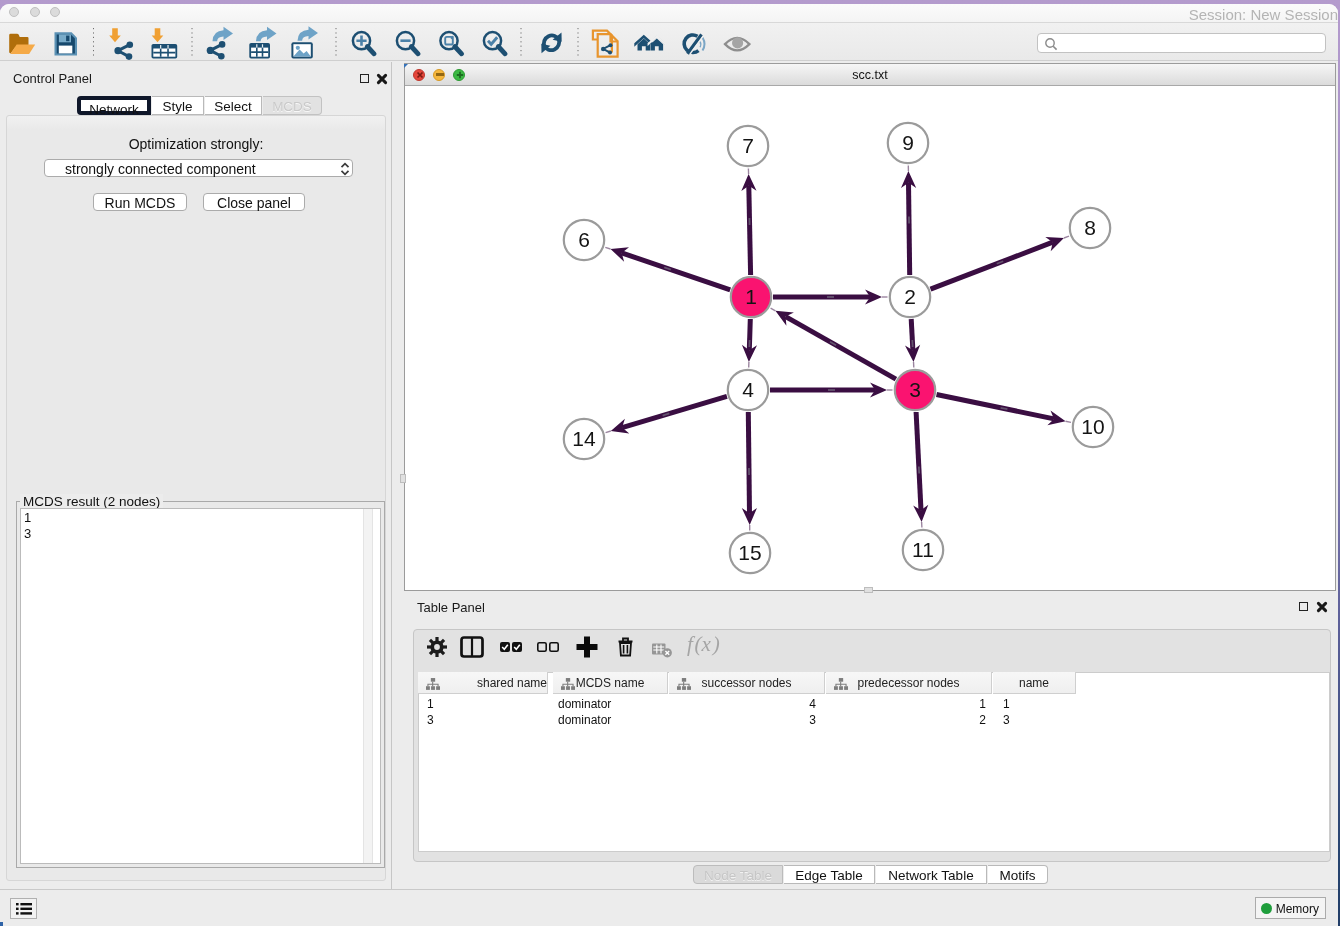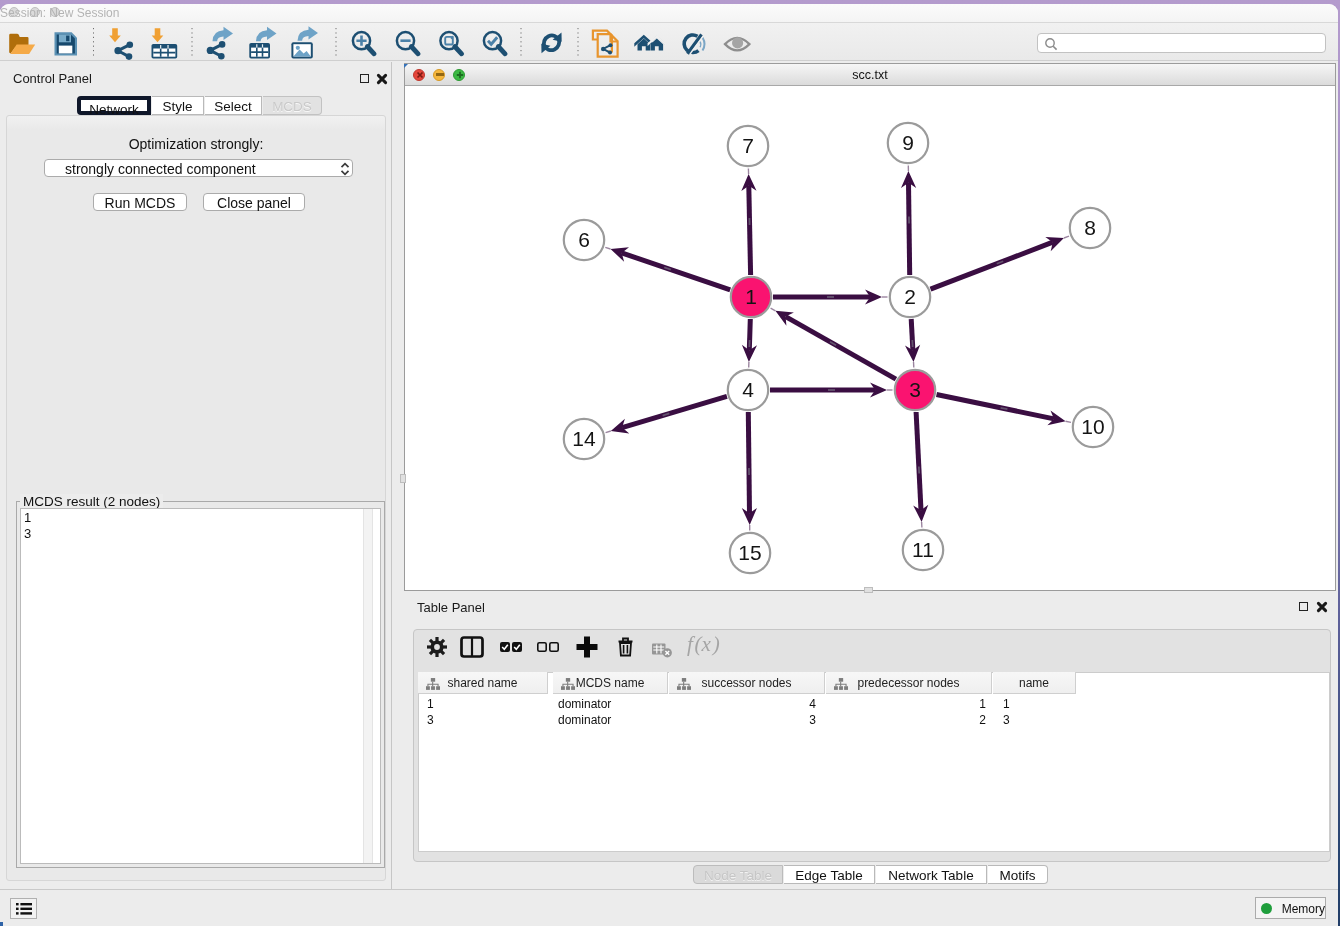--- a/index.html
+++ b/index.html
@@ -5,21 +5,21 @@
 html,body { width:1340px; height:926px; overflow:hidden; font-family:"Liberation Sans",sans-serif;
   background:linear-gradient(#b49bcd,#a48fc8 25%,#8a7fb8 45%,#5b5f98 68%,#274470 92%,#223e68); position:relative; }
 #win { position:absolute; left:0; top:4px; width:1338px; height:922px; background:#ececec; border-radius:9px 9px 0 0; }
 </style></head>
 <body>
 <div id="win"></div>
 <div style="position:absolute;left:0px;top:4px;width:1338px;height:19px;background:linear-gradient(#fbfbfb,#f4f4f4);border-radius:9px 9px 0 0;border-bottom:1px solid #d8d8d8"></div>
 <div style="position:absolute;left:9px;top:7px;width:10px;height:10px;border-radius:50%;background:#dbdbdb;border:1px solid #c0c0c0"></div>
 <div style="position:absolute;left:29.5px;top:7px;width:10px;height:10px;border-radius:50%;background:#dbdbdb;border:1px solid #c0c0c0"></div>
 <div style="position:absolute;left:50px;top:7px;width:10px;height:10px;border-radius:50%;background:#dbdbdb;border:1px solid #c0c0c0"></div>
-<div style="position:absolute;left:0;top:6px;width:1338px;text-align:left;font-size:12px;color:#b4b4b4">Session: New Session</div>
+<div style="position:absolute;left:0;top:6px;width:1338px;text-align:right;font-size:15px;color:#b4b4b4">Session: New Session</div>
 <div style="position:absolute;left:0px;top:23px;width:1338px;height:38px;background:linear-gradient(#f1f1f1,#e9e9e9);border-bottom:1px solid #cfcfcf"></div>
 <svg style="position:absolute;left:0;top:0" width="1340" height="62" viewBox="0 0 1340 62">
     <path d="M9.2 52.5 L9.2 35.2 Q9.2 33.8 10.6 33.8 L16.9 33.8 Q18.3 33.8 18.9 35.1 L19.7 36.9 L27.3 36.9 Q28.5 36.9 28.5 38.1 L28.5 47 L15.5 47 L10.6 53.5 Z" fill="#b06e0b"></path>
 <path d="M10.3 54.1 L16.6 44.5 L35.2 44.5 L29.1 54.1 Z" fill="#f5aa48"></path>
     <path d="M54.5 32.3 L71.6 32.3 L77 37.7 L77 55.5 L54.5 55.5 Z" fill="#5b91b4"></path>
 <path d="M56.7 34.4 L70.8 34.4 L74.9 38.5 L74.9 53.4 L56.7 53.4 Z" fill="#17496d"></path>
 <path d="M58.9 34.4 L71 34.4 L71 42.3 L58.9 42.3 Z" fill="#79abc9"></path>
 <rect x="66.1" y="35.6" width="3.3" height="5.6" fill="#17496d"></rect>
 <rect x="58.8" y="45.6" width="13.5" height="7.8" fill="#ffffff"></rect>
     <path d="M112.2 28.3 L117.8 28.3 L117.8 35.5 L120.8 35.5 L115 42.3 L109.2 35.5 L112.2 35.5 Z" fill="#f0a033"></path>
@@ -275,21 +275,21 @@
 <svg style="position:absolute;left:652px;top:641px" width="20" height="17" viewBox="0 0 20 17">
     <g fill="#969696">
       <rect x="0" y="2.5" width="13.5" height="11" rx="1"></rect>
       <path d="M1.3 6 H12.2 M1.3 9 H12.2 M4.8 3.5 V12.5 M9 3.5 V12.5" stroke="#fff" stroke-width="1.1"></path>
       <circle cx="15.3" cy="11.8" r="4.6"></circle>
       <path d="M13.4 9.9 L17.2 13.7 M17.2 9.9 L13.4 13.7" stroke="#fff" stroke-width="1.4"></path>
     </g>
   </svg>
 <div style="position:absolute;left:687px;top:632px;font-family:Liberation Serif, serif;font-style:italic;font-size:21px;color:#a5a5a5"><i>f</i> (<i>x</i> )</div>
 <div style="position:absolute;left:418px;top:672px;width:912px;height:180px;background:#fff;border:1px solid #ccc"></div>
-<div style="position:absolute;left:418px;top:672px;width:130px;height:22px;background:linear-gradient(#f7f7f7,#efefef);border-right:1px solid #cfcfcf;border-bottom:1px solid #cfcfcf;text-align:center;line-height:22px;font-size:12px;color:#222">shared name</div>
+<div style="position:absolute;left:418px;top:672px;width:130px;height:22px;background:linear-gradient(#f7f7f7,#efefef);border-right:1px solid #cfcfcf;border-bottom:1px solid #cfcfcf;text-align:right;line-height:22px;font-size:12px;color:#222">shared name</div>
 <svg style="position:absolute;left:426px;top:678px" width="14" height="13" viewBox="0 0 13 12">
     <g fill="#7d7d7d">
       <rect x="4.5" y="0" width="4" height="3.4"></rect>
       <rect x="0" y="7.6" width="3.6" height="3.4"></rect>
       <rect x="4.7" y="7.6" width="3.6" height="3.4"></rect>
       <rect x="9.4" y="7.6" width="3.6" height="3.4"></rect>
       <path d="M6.2 3.4 V6 M1.8 7.6 V5.7 H11.2 V7.6 M6.2 5.7 V7.6" stroke="#7d7d7d" stroke-width="1" fill="none"></path>
     </g>
   </svg>
 <div style="position:absolute;left:553px;top:672px;width:115px;height:22px;background:linear-gradient(#f7f7f7,#efefef);border-right:1px solid #cfcfcf;border-bottom:1px solid #cfcfcf;text-align:center;line-height:22px;font-size:12px;color:#222">MCDS name</div>
@@ -344,14 +344,14 @@
 <svg style="position:absolute;left:16px;top:903px" width="16" height="12" viewBox="0 0 16 12">
     <g fill="#111">
       <rect x="0" y="0" width="2.6" height="2.4"></rect>
       <rect x="0" y="4.6" width="2.6" height="2.4"></rect>
       <rect x="0" y="9.2" width="2.6" height="2.4"></rect>
       <rect x="4.4" y="0" width="11.6" height="2.4"></rect>
       <rect x="4.4" y="4.6" width="11.6" height="2.4"></rect>
       <rect x="4.4" y="9.2" width="11.6" height="2.4"></rect>
     </g>
   </svg>
-<div style="position:absolute;left:1255px;top:897px;width:71px;height:22px;background:#f4f4f4;border:1px solid #ababab;font-size:12px;color:#111;line-height:22px;text-align:right;">Memory</div>
+<div style="position:absolute;left:1255px;top:897px;width:71px;height:22px;background:#f4f4f4;border:1px solid #ababab;font-size:12px;color:#111;line-height:22px;text-align:right;padding-right:6px">Memory</div>
 <div style="position:absolute;left:1261px;top:903px;width:11px;height:11px;border-radius:50%;background:#1f9e3c"></div>
 <div style="position:absolute;left:0px;top:922px;width:3px;height:4px;background:#2f63a7"></div>
 </body></html>

